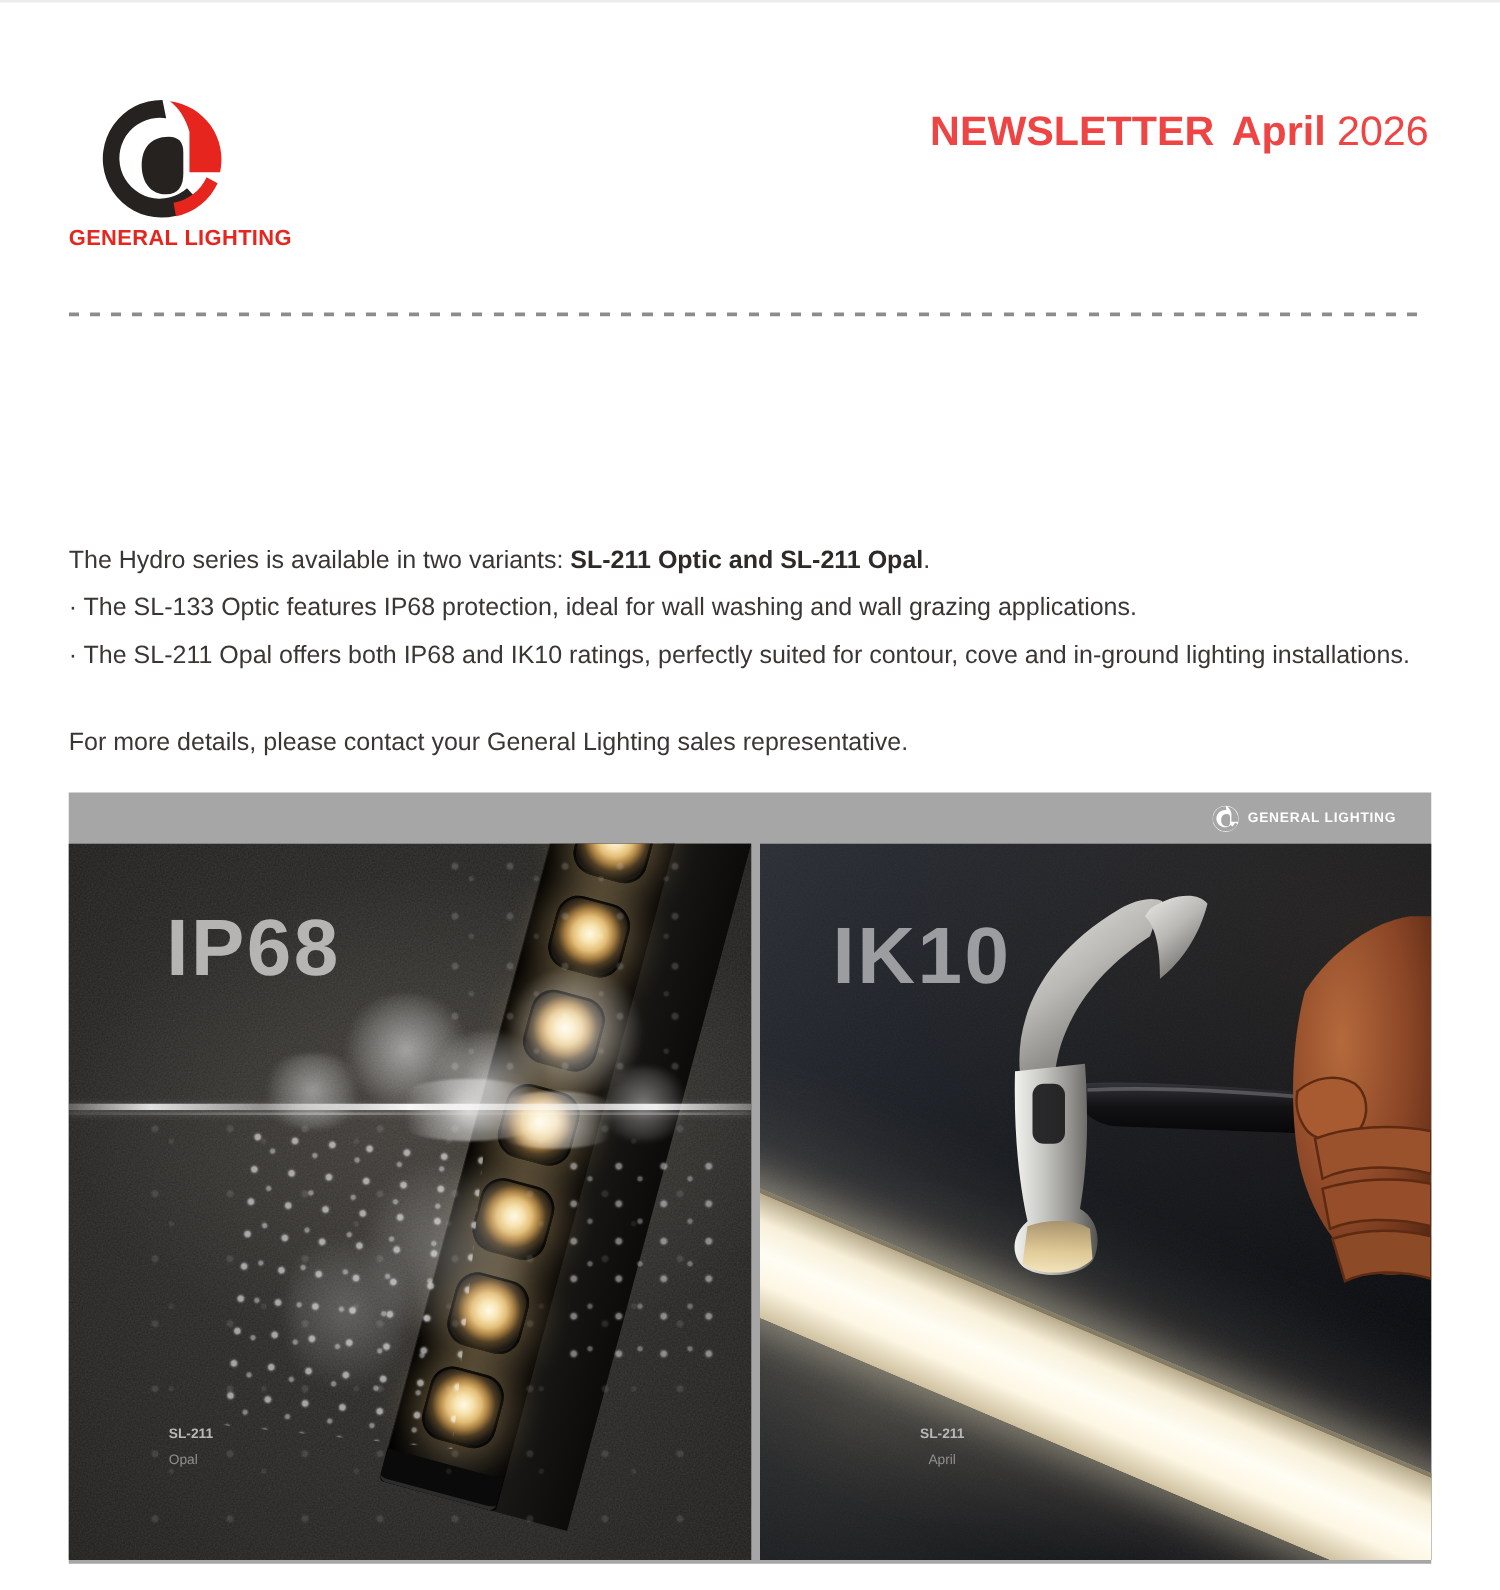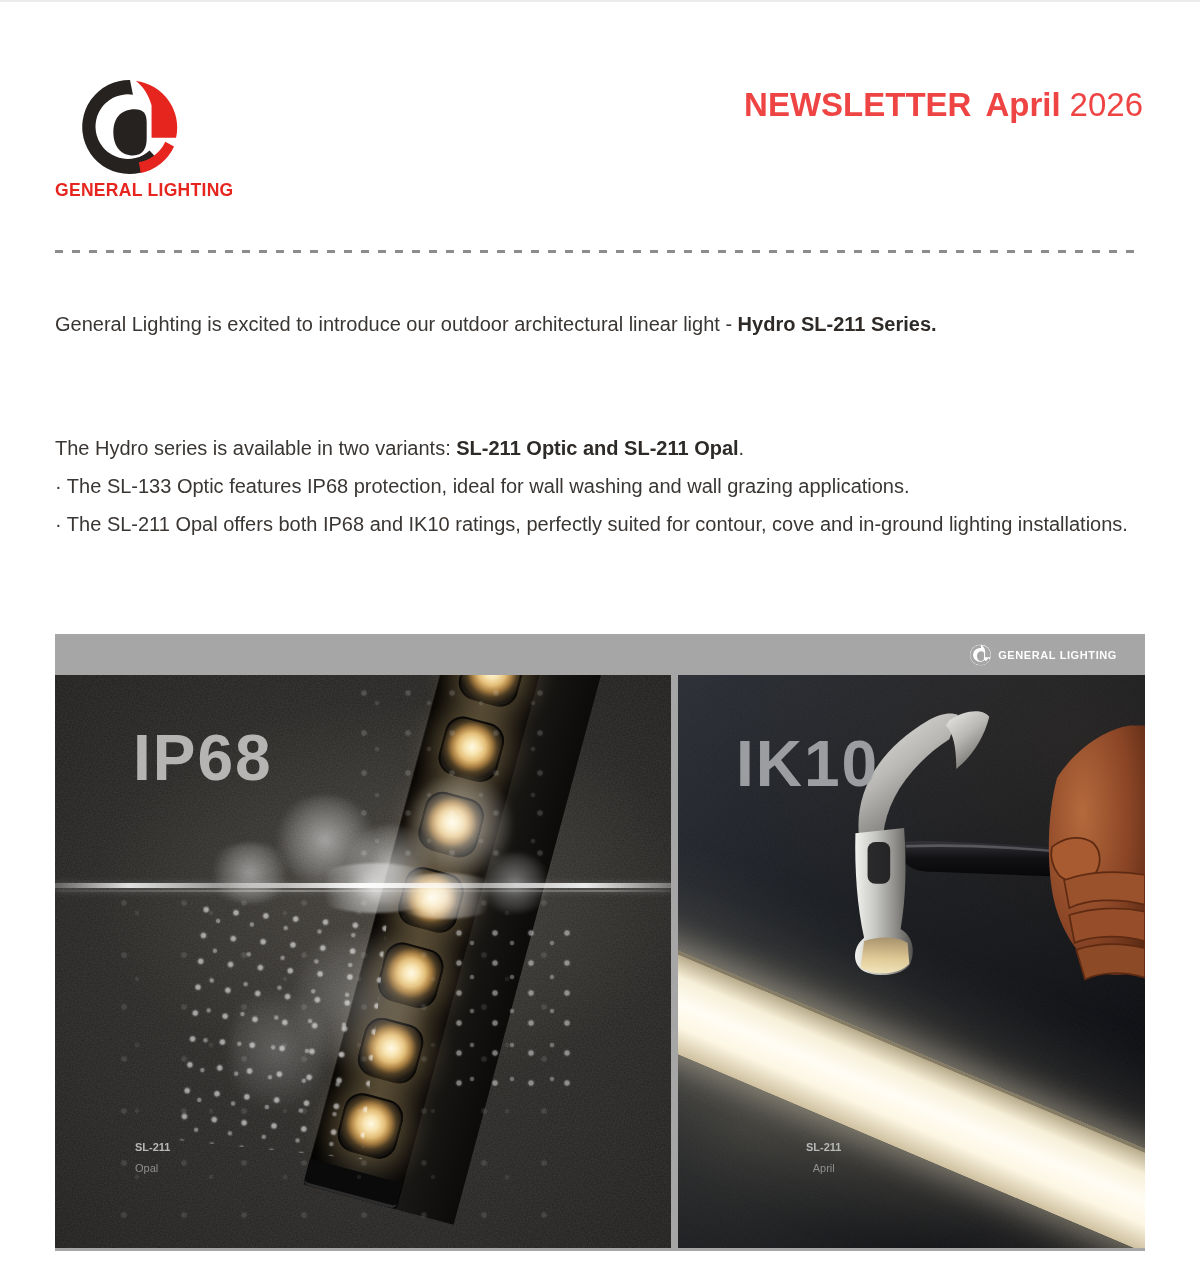--- a/index.html
+++ b/index.html
@@ -26,21 +26,21 @@
   .p3{top:573px;}
 
   
   .banner{position:absolute;left:55px;top:632px;width:1090px;height:617px;background:#a6a6a6;}
   .banner-bar{position:relative;height:41px;}
   .banner-brand{position:absolute;right:28px;top:50%;transform:translateY(-50%);
                 display:flex;align-items:center;gap:7px;}
   .banner-brand-text{font-size:11px;font-weight:bold;color:#fdfdfd;letter-spacing:0.6px;}
   .panels{position:absolute;top:41px;left:0;right:0;bottom:3px;display:flex;gap:7px;}
   .panel{position:relative;overflow:hidden;}
-  .panel-left{width:616px;
+  .panel-left{width:546px;
     background:
       radial-gradient(ellipse 500px 320px at 55% 38%, #403d38 0%, rgba(64,61,56,0) 60%),
       radial-gradient(ellipse at 50% 50%, #2e2c29 0%, #232220 70%, #1d1c1a 100%);}
   .panel-right{flex:1;
     background:
       radial-gradient(ellipse 420px 300px at 15% 80%, rgba(255,236,190,0.12), rgba(0,0,0,0) 65%),
       radial-gradient(ellipse 520px 400px at 88% 12%, rgba(120,90,60,0.16), rgba(0,0,0,0) 70%),
       linear-gradient(135deg,#2a2d33 0%,#14171c 45%,#05060a 100%); text-align: center;}
   .grain{position:absolute;inset:0;width:100%;height:100%;mix-blend-mode:screen;pointer-events:none;}
   .grain-l{opacity:.14;} .grain-r{opacity:.05;}
@@ -117,28 +117,28 @@
     <path fill="#e6251f" d="M95,70 A48,48 0 0 1 61,97 L59,86 A37,37 0 0 0 86,65 Z"></path>
   </svg>
   <div class="brand-name">GENERAL LIGHTING</div>
 
   <div class="title">
     <span class="bold">NEWSLETTER</span><span class="month">April</span><span class="year">2026</span>
   </div>
 
   <div class="divider"></div>
 
-  <div class="copy p1"><span>General Lighting is excited to introduce our outdoor architectural linear light - </span><b>Hydro SL-211 Series.</b></div>
 
   <div class="copy p2">
     <div><span>The Hydro series is available in two variants: </span><b>SL-211 Optic and SL-211 Opal</b><span>.</span></div>
     <div>· The SL-133 Optic features IP68 protection, ideal for wall washing and wall grazing applications.</div>
     <div>· The SL-211 Opal offers both IP68 and IK10 ratings, perfectly suited for contour, cove and in-ground lighting installations.</div>
   </div>
 
+  <div class="copy p3">For more details, please contact your General Lighting sales representative.</div>
 
   <div class="banner">
 
     <div class="banner-bar">
       <div class="banner-brand">
         <svg width="21" height="21" viewBox="0 0 100 100">
           <circle cx="50" cy="50" r="50" fill="#ffffff"></circle>
           <path fill="#a6a6a6" d="M50,2 A48,48 0 1 0 81,86 L70,74 A33,33 0 1 1 53,17 Z"></path>
           <path fill="#a6a6a6" d="M55,32 C40,32 33,42 33,55 C33,70 41,79 53,79 C63,79 67,72 67,62 L67,45 C67,36 63,32 55,32 Z"></path>
           <path fill="#a6a6a6" d="M56,3 A48,48 0 0 1 97,61 L72,61 L72,28 C69,17 63,8 56,3 Z"></path>

